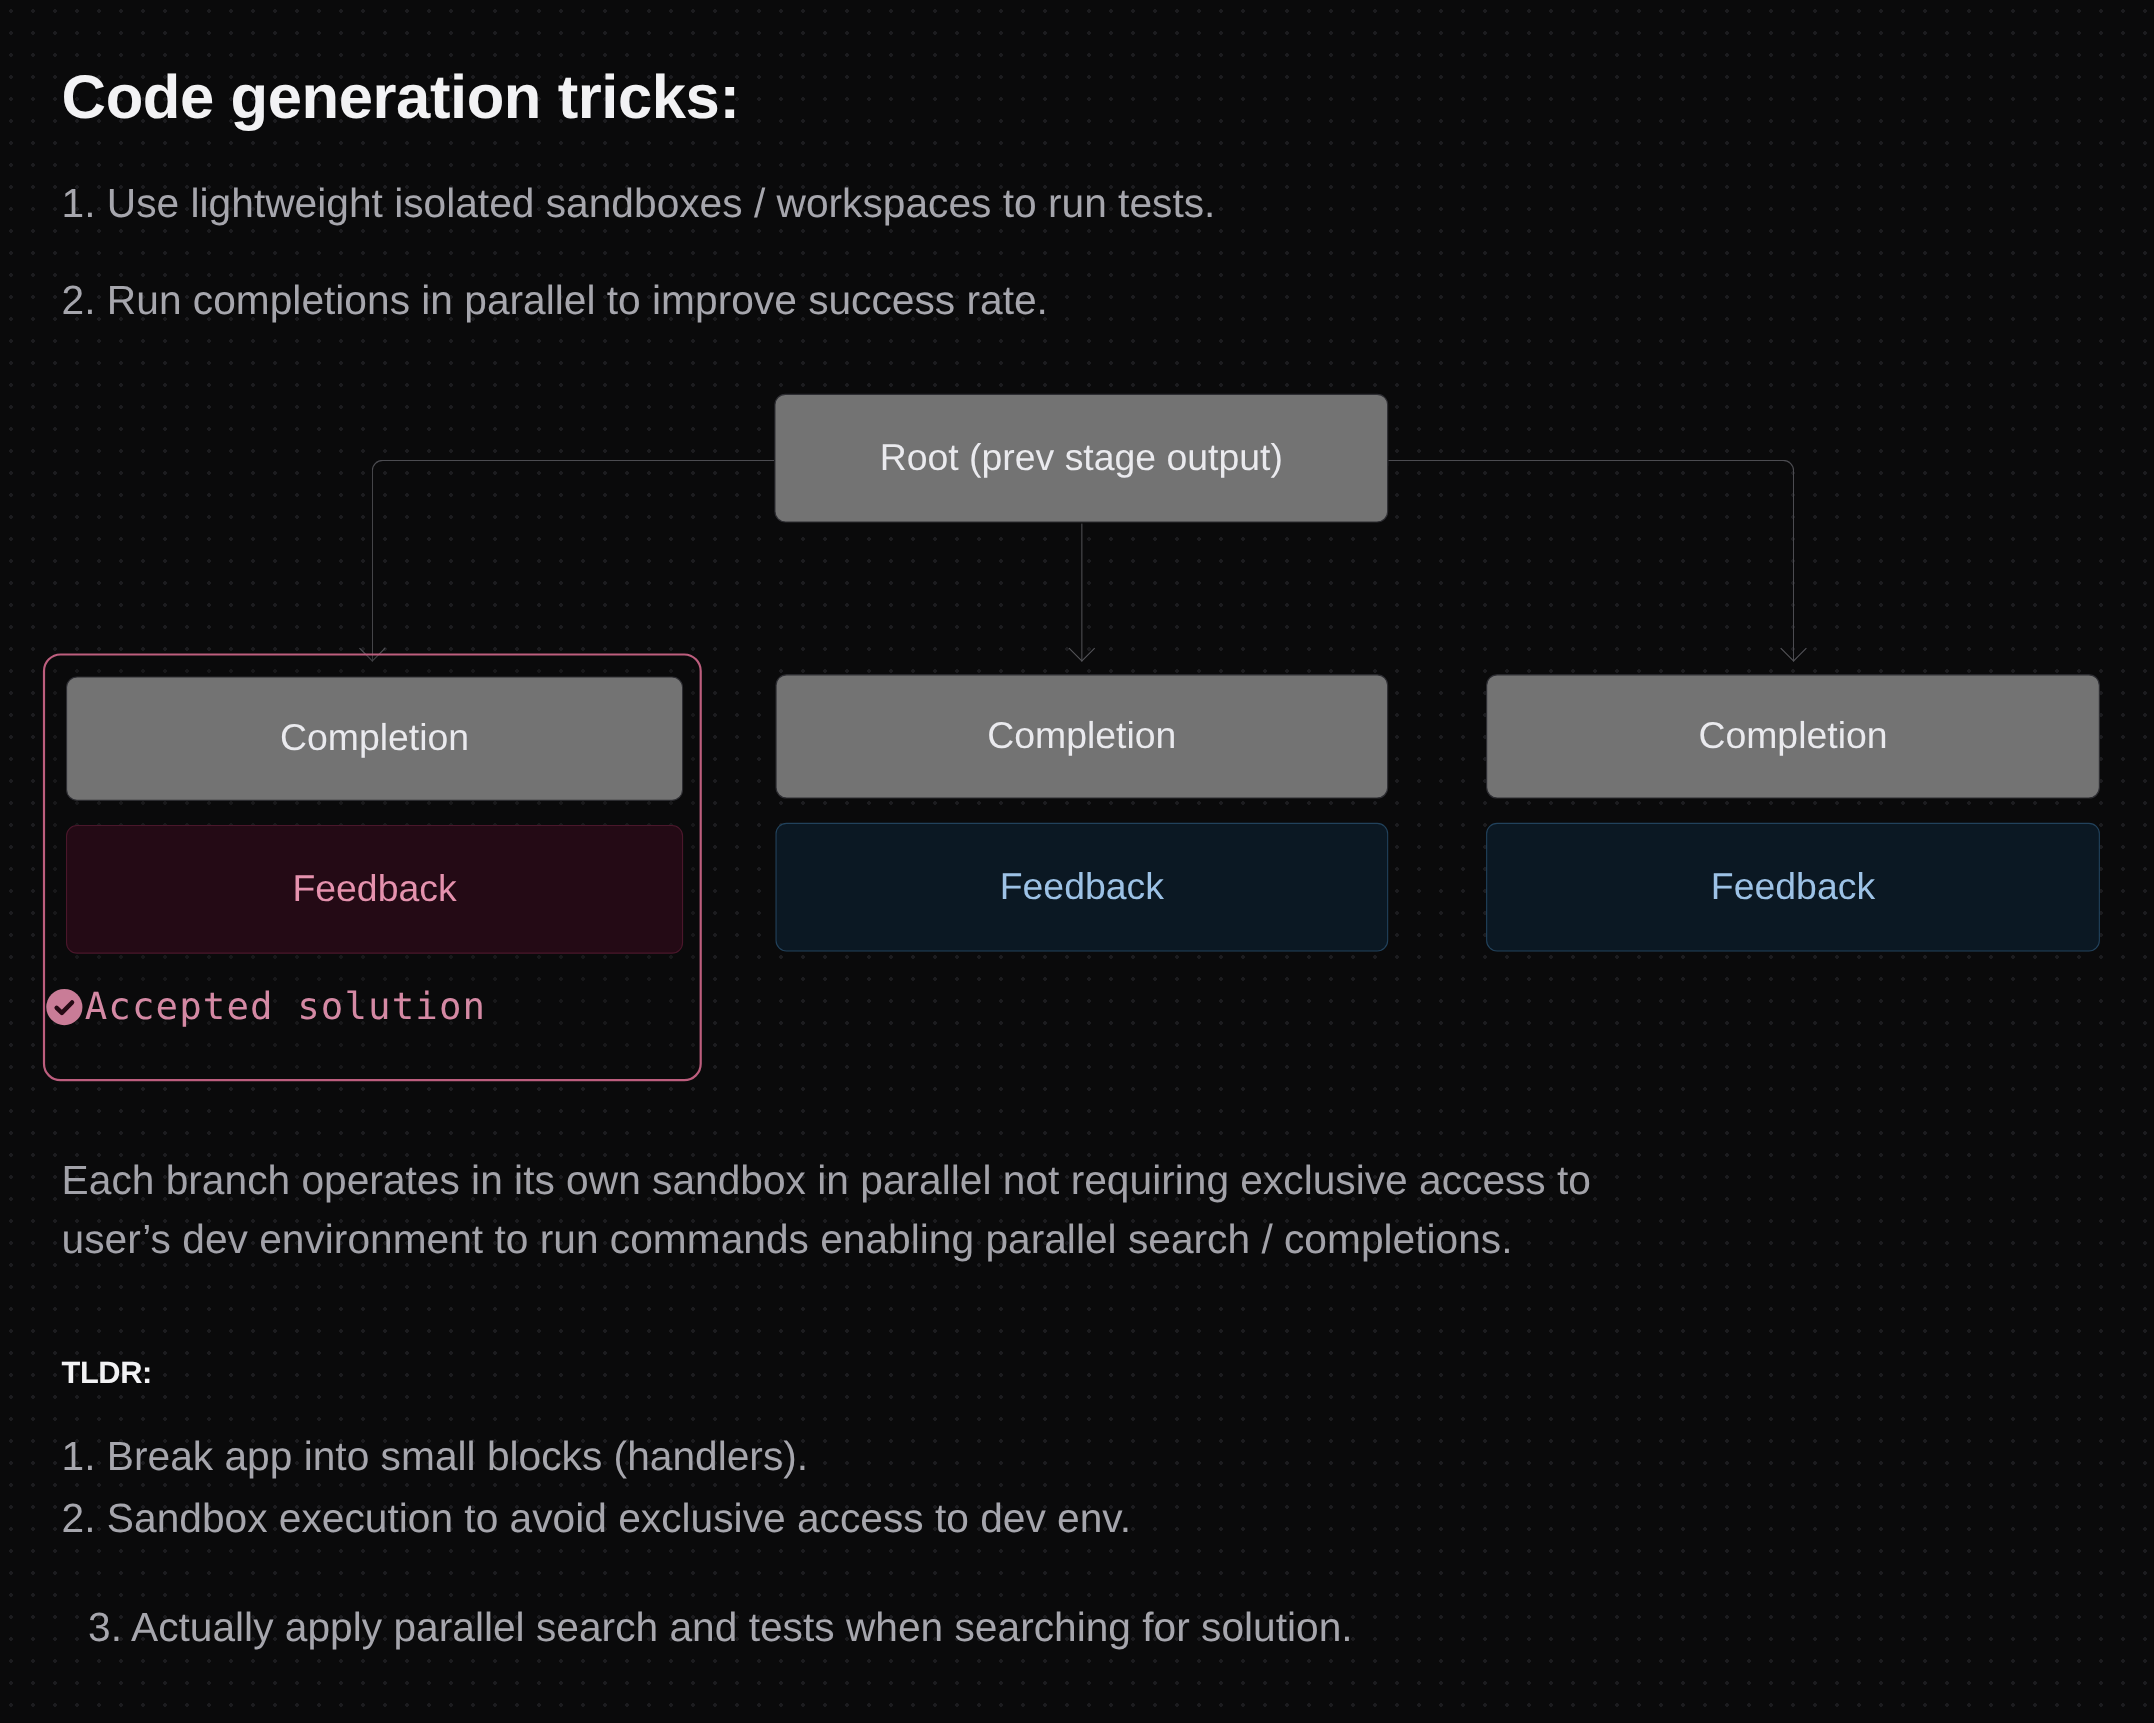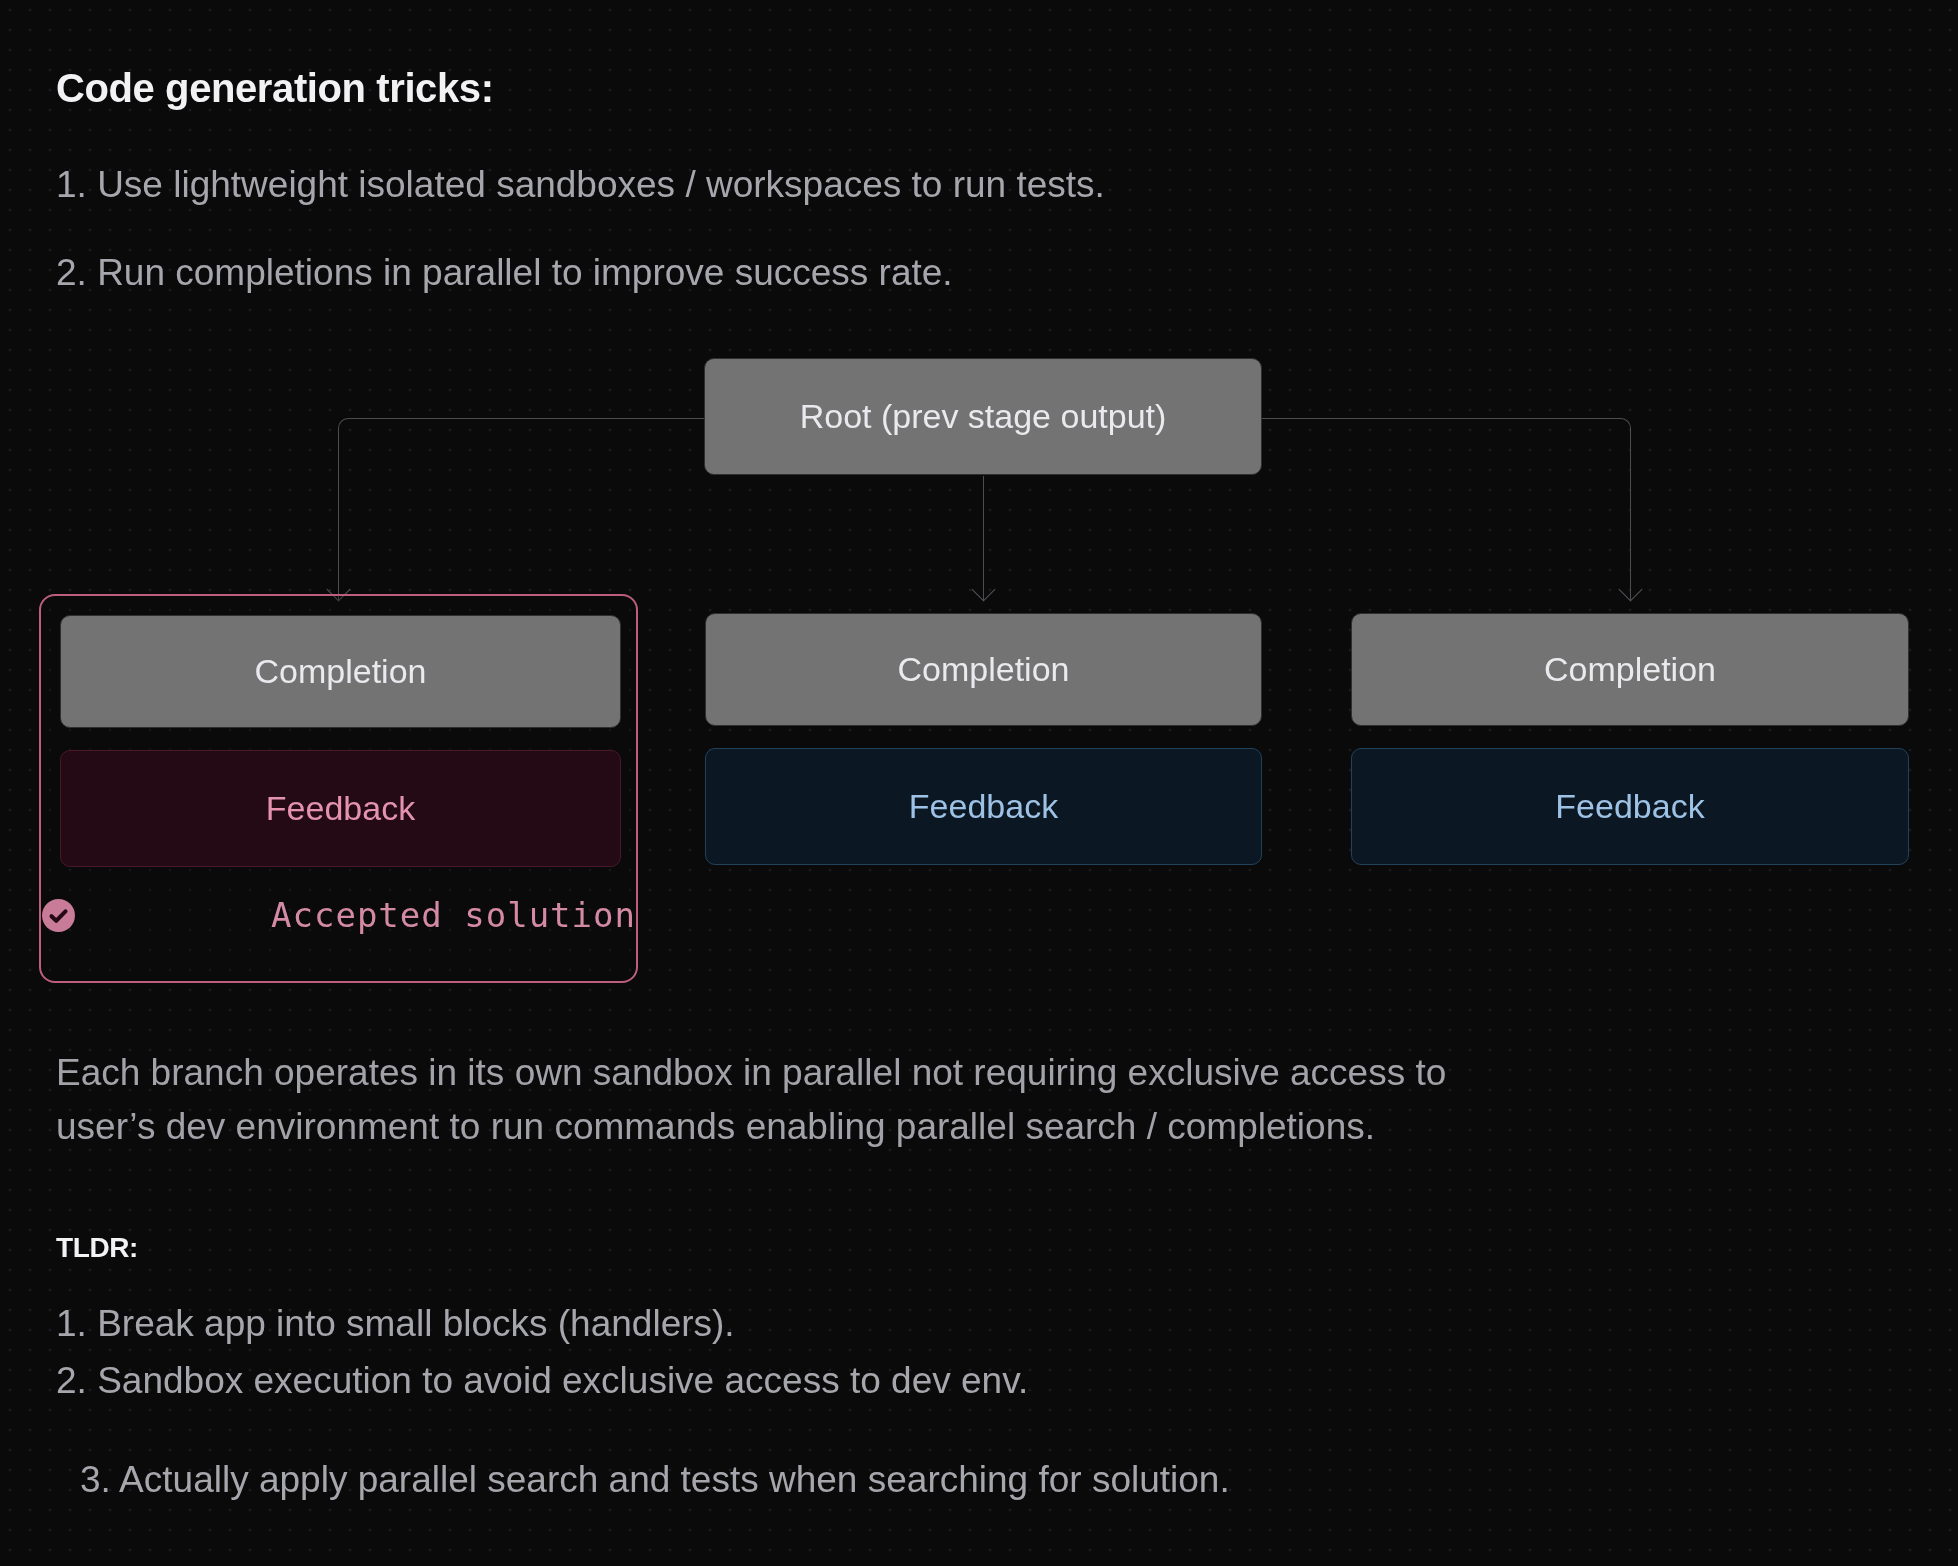--- a/index.html
+++ b/index.html
@@ -10,21 +10,21 @@
     background-size: 20px 20px;
     font-family:"Liberation Sans", sans-serif;
     overflow:hidden;
     position:relative;
   }
   .abs{ position:absolute; }
 
   
   .h-title{
     left:56px; top:64px;
-    font-size:40px; font-weight:700; letter-spacing:-0.4px;
+    font-size:56px; font-weight:700; letter-spacing:-0.4px;
     color:#f2f2f4; line-height:48px;
   }
   .intro-item{ left:56px; font-size:37px; line-height:54px; color:#a6a6ad; }
   #intro-1{ top:158px; }
   #intro-2{ top:246px; }
 
   .para-line{ left:56px; font-size:37px; line-height:54px; color:#a2a2a9; }
   #para-1{ top:1046px; }
   #para-2{ top:1100px; }
 
@@ -63,21 +63,21 @@
 
   #branch-accepted-wrapper{
     left:39px; top:594px; width:599px; height:389px;
     border:2px solid #bd5e7e; border-radius:16px;
     background:rgba(10,10,11,0.25);
   }
   #completion-1{ left:19px; top:19px;  width:561px; height:113px; position:absolute; }
   #feedback-1{   left:19px; top:154px; width:561px; height:117px; position:absolute; }
   .accepted-row{
     position:absolute; left:0; right:0; top:293px; height:52px;
-    display:flex; align-items:center; justify-content:space-between; gap:17px;
+    display:flex; align-items:center; justify-content:flex-start; gap:1px;
   }
   .accepted-label{
     font-family:"DejaVu Sans Mono","Liberation Mono",monospace;
     font-size:34px; color:#d489a4; letter-spacing:1px;
   }
   .check-icon{ width:35px; height:35px; display:block; }
 
   #completion-2{ left:705px;  top:613px; width:557px; height:113px; }
   #feedback-2{   left:705px;  top:748px; width:557px; height:117px; }
   #completion-3{ left:1351px; top:613px; width:558px; height:113px; }

